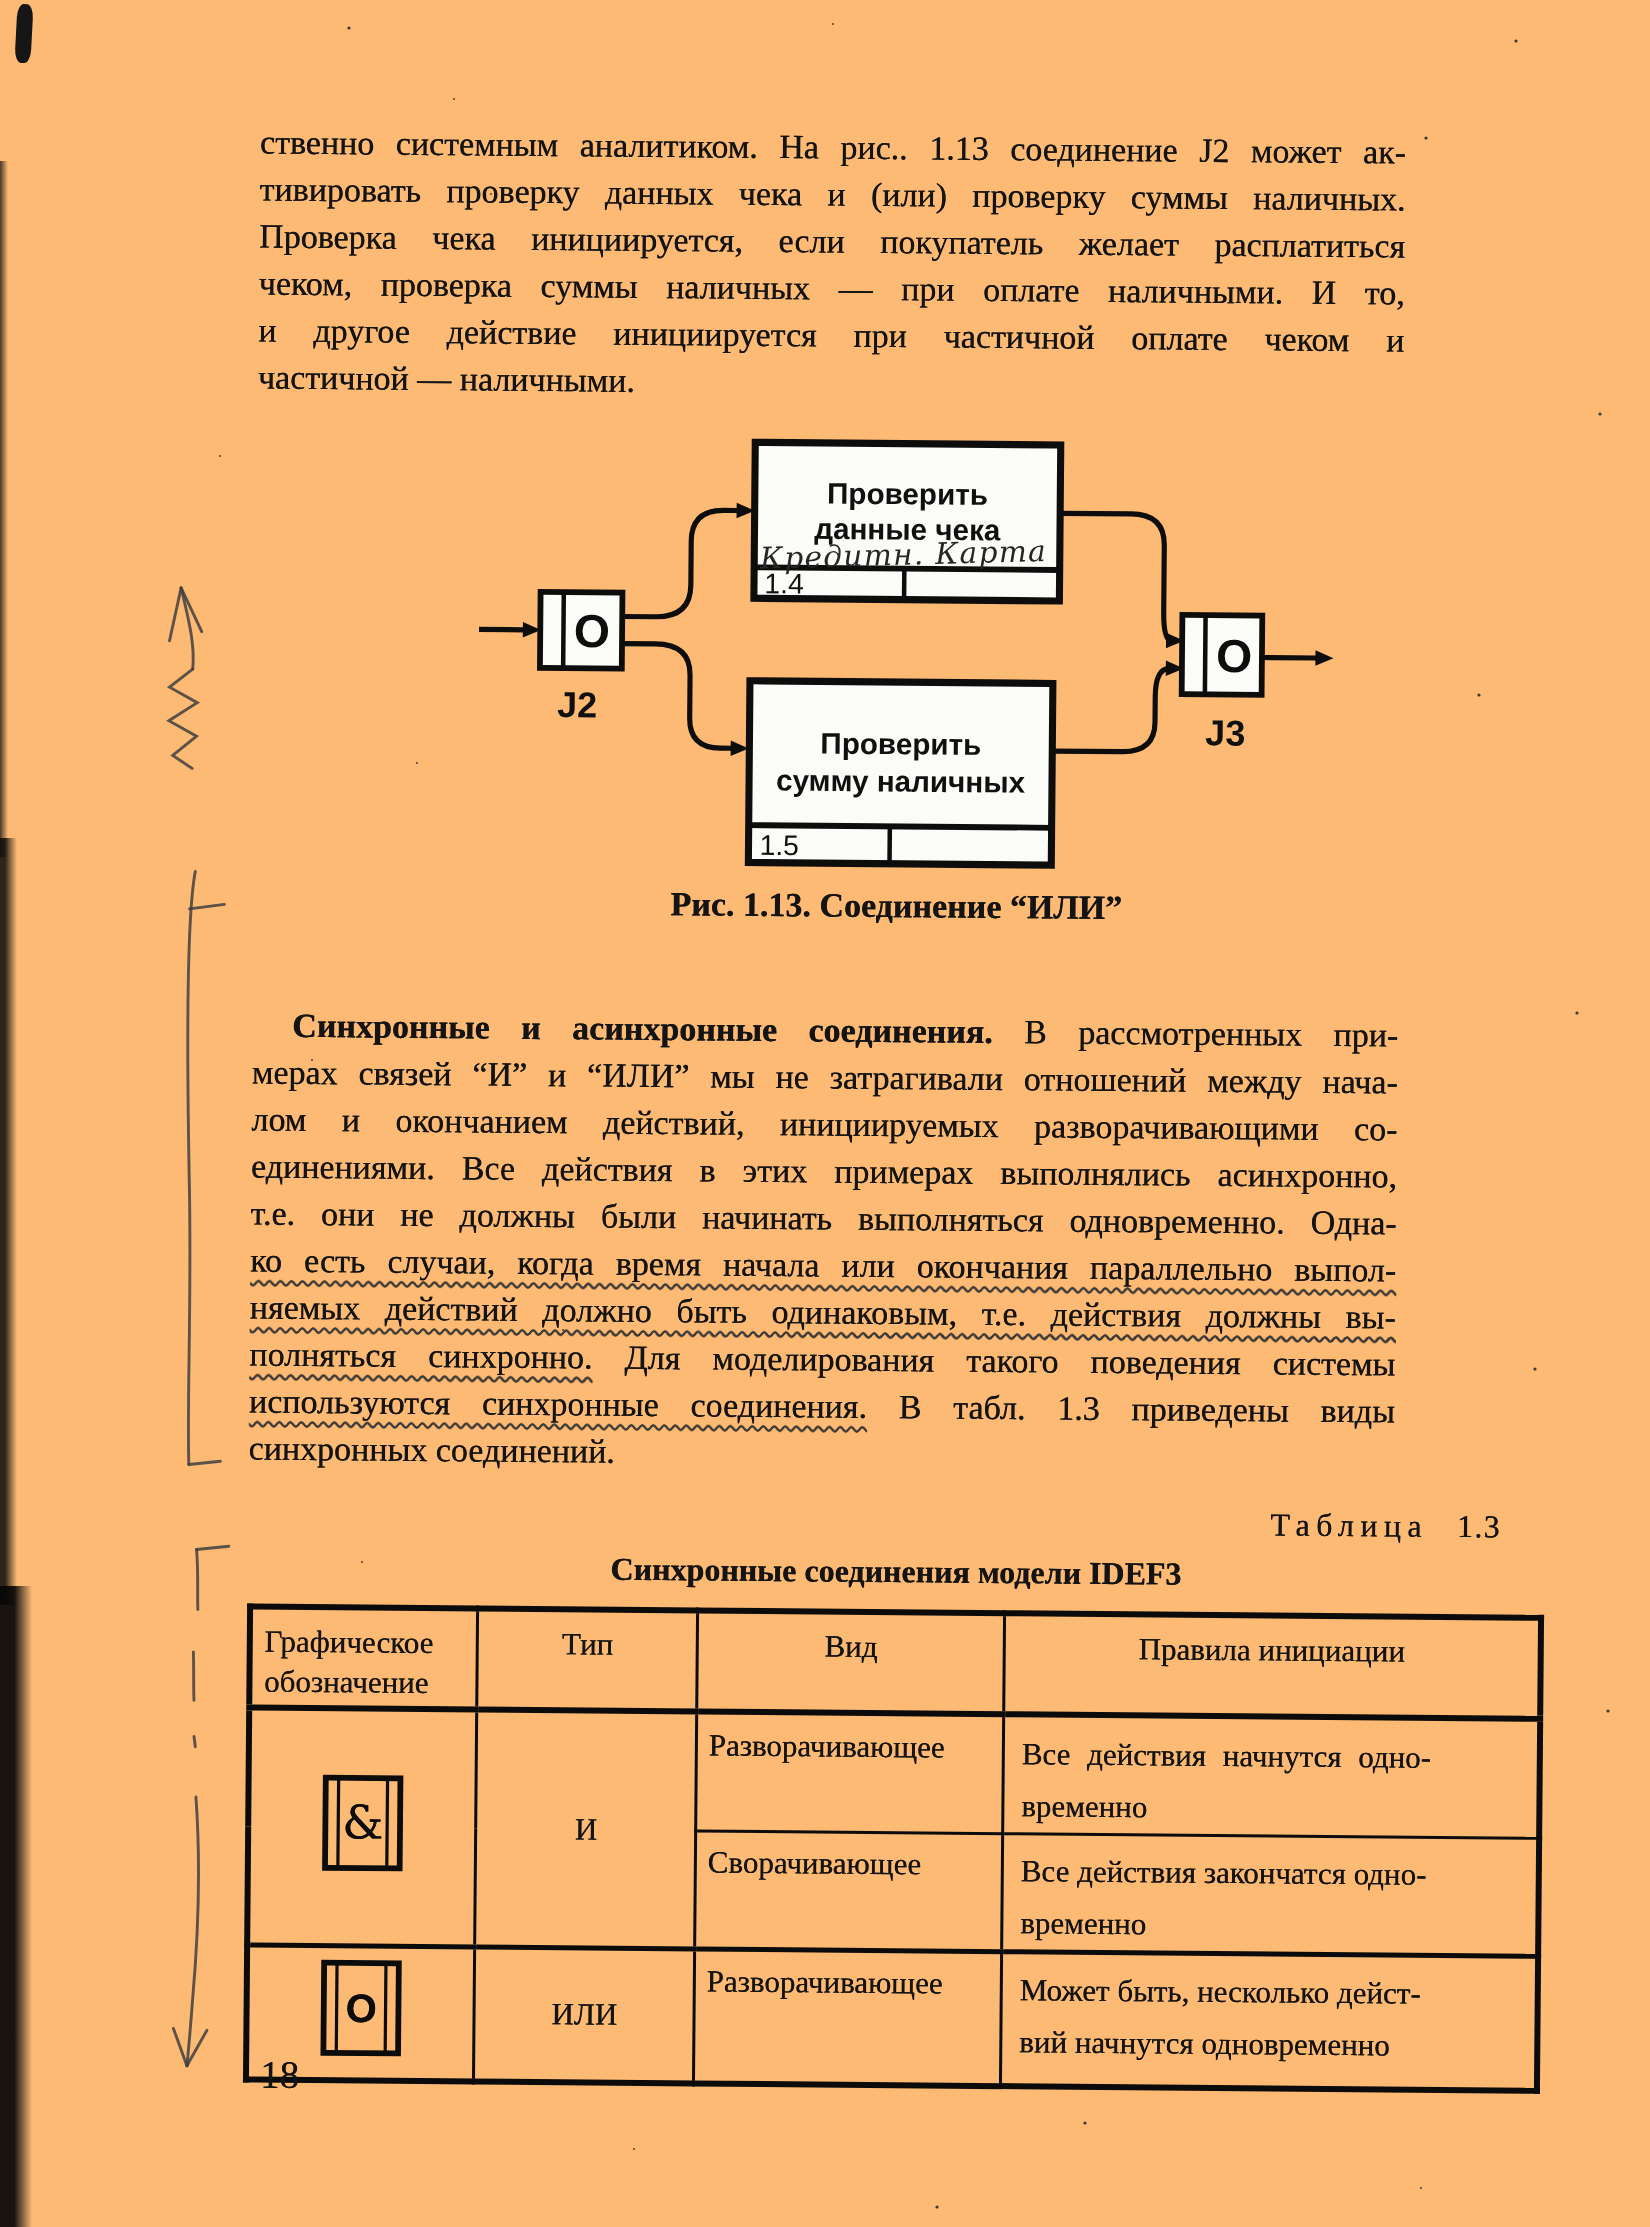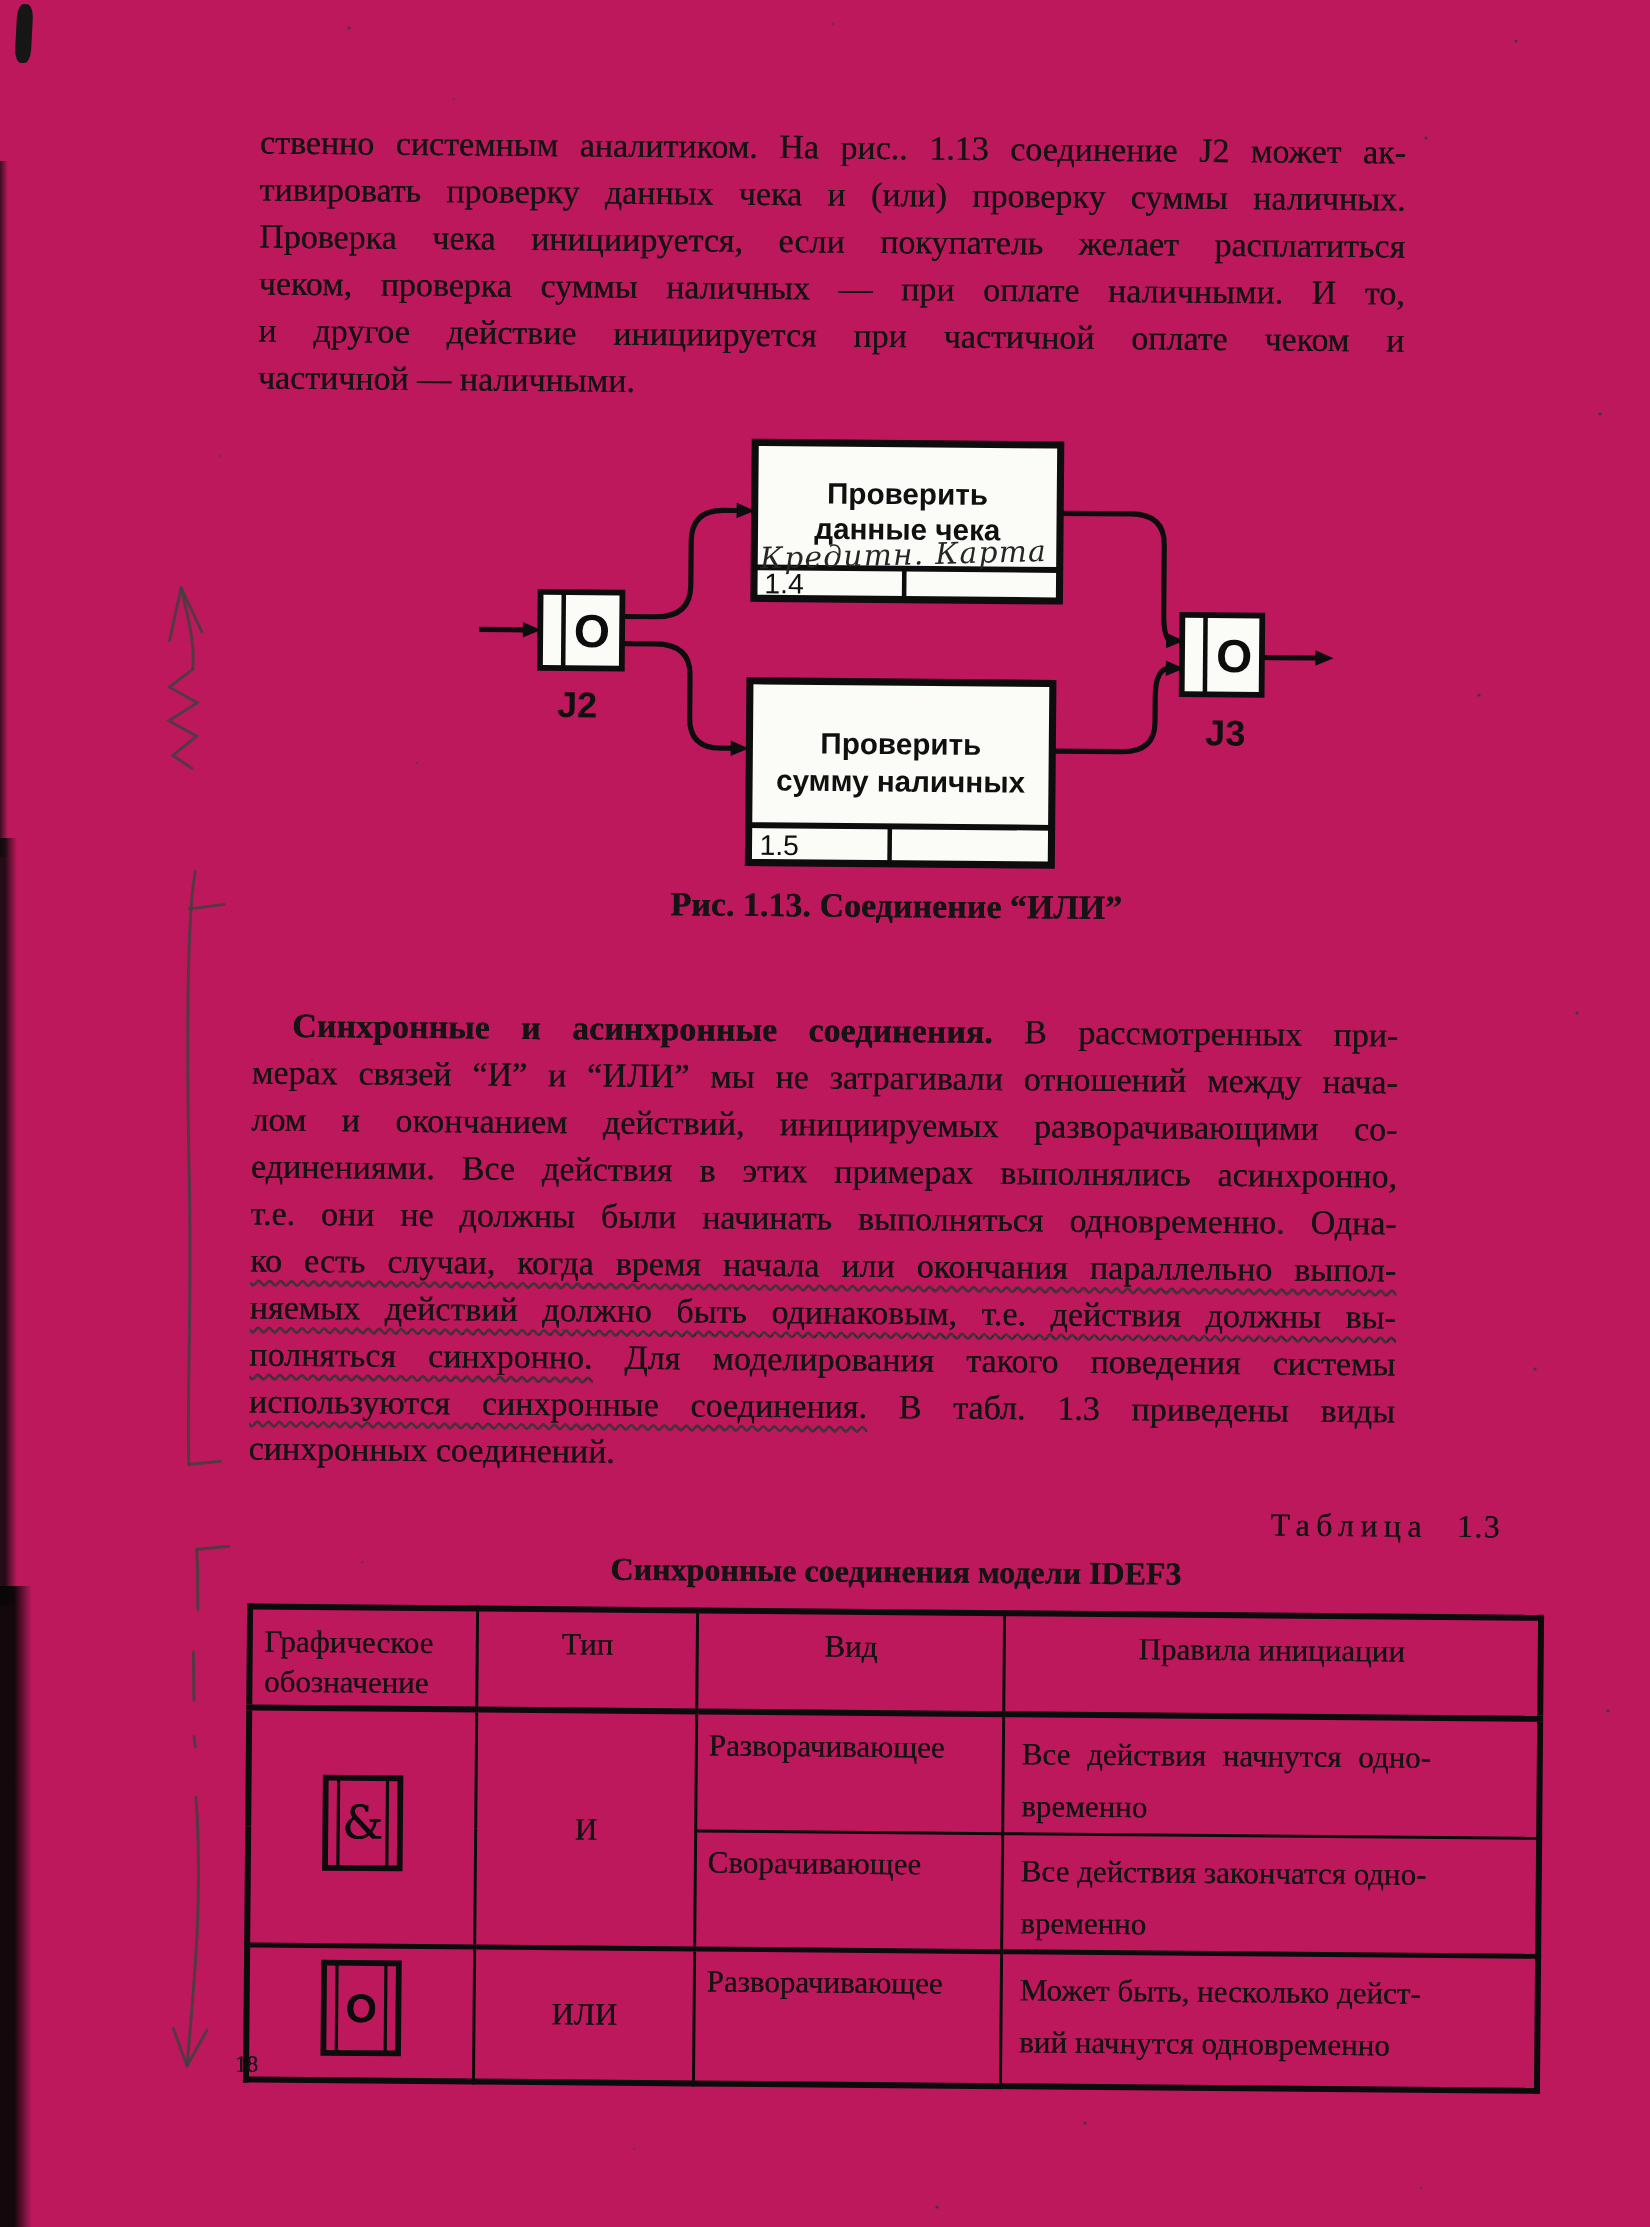--- a/index.html
+++ b/index.html
@@ -1,16 +1,16 @@
 <!DOCTYPE html>
 <html style="font-size:10.3px"><head>
 <meta charset="utf-8">
 <style>
   html,body{margin:0;padding:0;background:#e8e8e4;}
-  .page{position:relative;width:1650px;height:2227px;background:#be185d;overflow:hidden;
+  .page{position:relative;width:1650px;height:2227px;background:#fdba74;overflow:hidden;
         font-family:"Liberation Serif",serif;color:#141414;}
   .content{position:absolute;left:0;top:0;width:1650px;height:2227px;
            transform:rotate(0.5deg);transform-origin:193px 129px;}
 
   
   .gutter{position:absolute;pointer-events:none;}
   .g1{left:0;top:161px;width:8.4px;height:696px;
       background:linear-gradient(to right,rgba(12,12,12,.75),rgba(12,12,12,0));}
   .g2{left:0;top:838px;width:17.4px;height:767px;
       background:linear-gradient(to right,rgba(10,10,10,.85) 30%,rgba(10,10,10,0));}
@@ -63,21 +63,21 @@
   .t13 .rule{vertical-align:top;text-align:left;padding:10.3px 11.6px 0 17px;white-space:pre-line;
              line-height:52px;}
   .t13 .wspace{word-spacing:9px;}
   .t13 .type{text-align:center;vertical-align:middle;}
   .t13 .sym{text-align:center;vertical-align:middle;}
   .t13 .row-a{height:98px;}
   .t13 .row-b{height:97px;}
   .t13 .row-or{height:134px;}
   .t13 .row-or td{border-top-width:5.2px;}
 
-  .page-number{position:absolute;left:252px;top:2051px;font-size:23px;text-shadow:0.3px 0 0 currentColor;}
+  .page-number{position:absolute;left:277px;top:2051px;font-size:39px;text-shadow:0.3px 0 0 currentColor;}
 
   
   .figure{position:absolute;left:0;top:400px;}
   .ubox{fill:#fbfbf8;stroke:#0d0d0d;stroke-width:11;}
   .jbox{fill:#fbfbf8;stroke:#0d0d0d;stroke-width:9;}
   .lthick{stroke:#0d0d0d;stroke-width:9;}
   .lmid{stroke:#0d0d0d;stroke-width:7;}
   .conn{fill:none;stroke:#0d0d0d;stroke-width:8;}
   .ah{fill:#0d0d0d;}
   .blabel{font-family:"Liberation Sans",sans-serif;font-weight:bold;font-size:46px;

